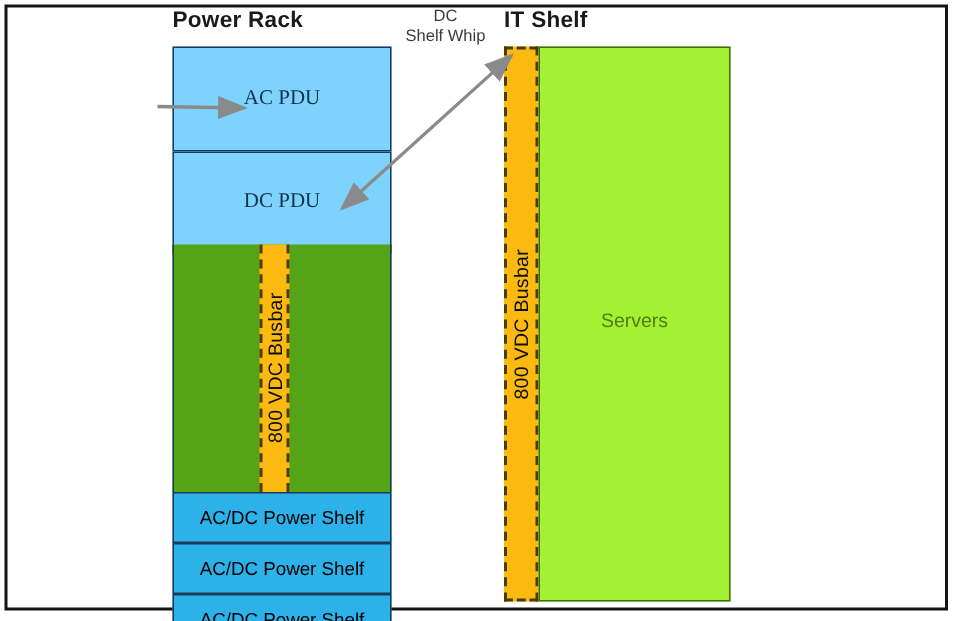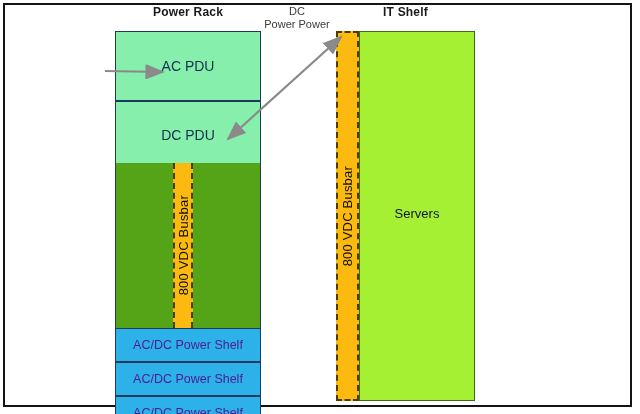--- a/index.html
+++ b/index.html
@@ -26,49 +26,49 @@
     height: 404px;
     border: 2px solid #141414;
     box-sizing: border-box;
     background: #ffffff;
   }
 
   
   .rack-title {
     position: absolute;
     font-weight: bold;
-    font-size: 12px;
+    font-size: 15px;
     color: #1a1a1a;
     letter-spacing: 0.2px;
     white-space: nowrap;
-    text-align: center;
   }
   #title-power { left: 115px; top: 5px; width: 146px; }
   #title-it    { left: 336px; top: 5px; width: 139px; }
 
   
   #power-rack {
     position: absolute;
     left: 115px;
     top: 31px;
     width: 146px;
     height: 369px;
   }
   .pdu-box {
     position: absolute;
     left: 0;
     width: 146px;
     box-sizing: border-box;
-    background: #86efac;
+    background: #7dd3fc;
     border: 1.5px solid #1b3a5c;
     color: #14304f;
     font-size: 14px;
     display: flex;
     align-items: center;
     justify-content: center;
+    font-family: Liberation Serif, serif;
   }
   #ac-pdu { top: 0px;  height: 70px; }
   #dc-pdu { top: 70px; height: 68px; }
 
   .green-section {
     position: absolute;
     left: 0;
     top: 132px;
     width: 146px;
     height: 165px;
@@ -104,21 +104,21 @@
   }
 
   .shelf {
     position: absolute;
     left: 0;
     width: 146px;
     height: 34px;
     box-sizing: border-box;
     background: #2cb2e8;
     border: 1.5px solid #1b3a5c;
-    color: #4c1d95;
+    color: #000000;
     font-size: 12.5px;
     display: flex;
     align-items: center;
     justify-content: center;
   }
   #shelf-0 { top: 297px; }
   #shelf-1 { top: 331px; }
   #shelf-2 { top: 365px; }
 
   
@@ -134,26 +134,26 @@
     top: 0px;
     width: 23px;
     height: 370px;
     border-top: 2px dashed #4a3c05;
     border-bottom: 2px dashed #4a3c05;
   }
   #servers-box {
     position: absolute;
     left: 23px;
     top: 0px;
-    width: 116px;
+    width: 128px;
     height: 370px;
     box-sizing: border-box;
     background: #a5f032;
     border: 1.5px solid #3f6b17;
-    color: #0f172a;
+    color: #4d7c0f;
     font-size: 13px;
     display: flex;
     align-items: flex-start;
     justify-content: center;
   }
   #servers-label { margin-top: 174px; }
 
   
   .annot-text {
     position: absolute;
@@ -229,15 +229,15 @@
         <polygon points="9 0, 0 3.5, 9 7" fill="#8a8a8a"></polygon>
       </marker>
     </defs>
 
     <line x1="105" y1="71" x2="163" y2="72" stroke="#8a8a8a" stroke-width="2.2" marker-end="url(#arrowEnd)"></line>
 
     <line x1="228" y1="139" x2="341" y2="37" stroke="#8a8a8a" stroke-width="2.2" marker-start="url(#arrowStart)" marker-end="url(#arrowEnd)"></line>
   </svg>
 
   <div class="annot-text" id="dc-whip-text">DC
-Power Power</div>
+Shelf Whip</div>
 
 </div>
 
 </body></html>

